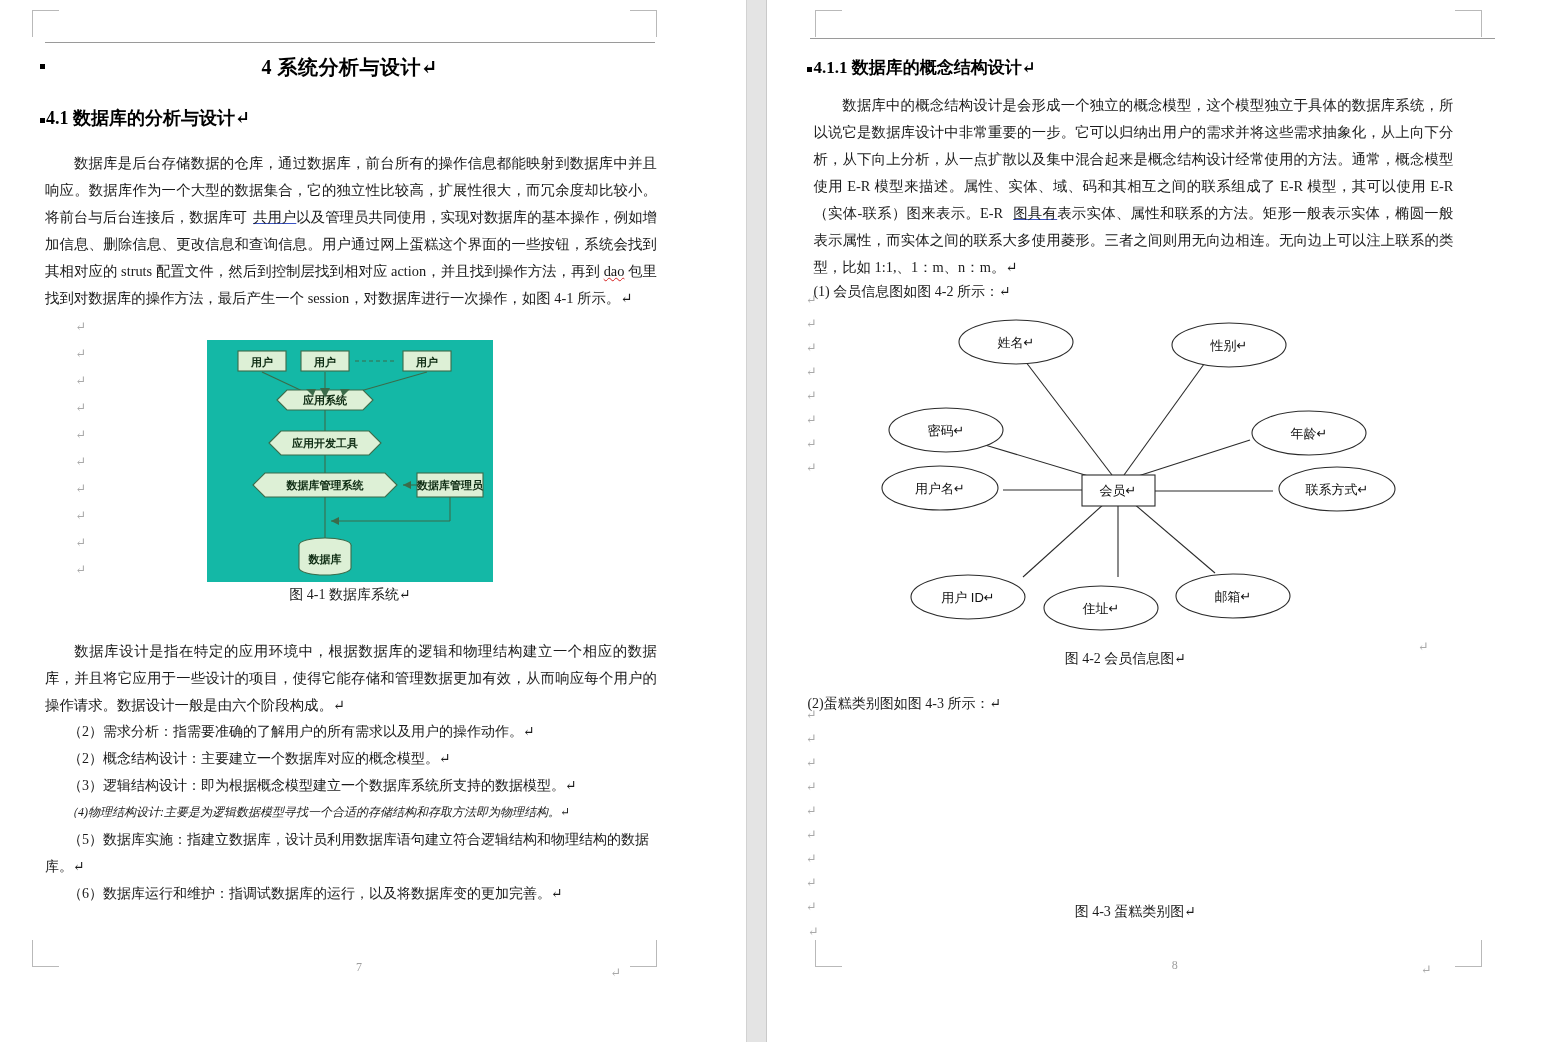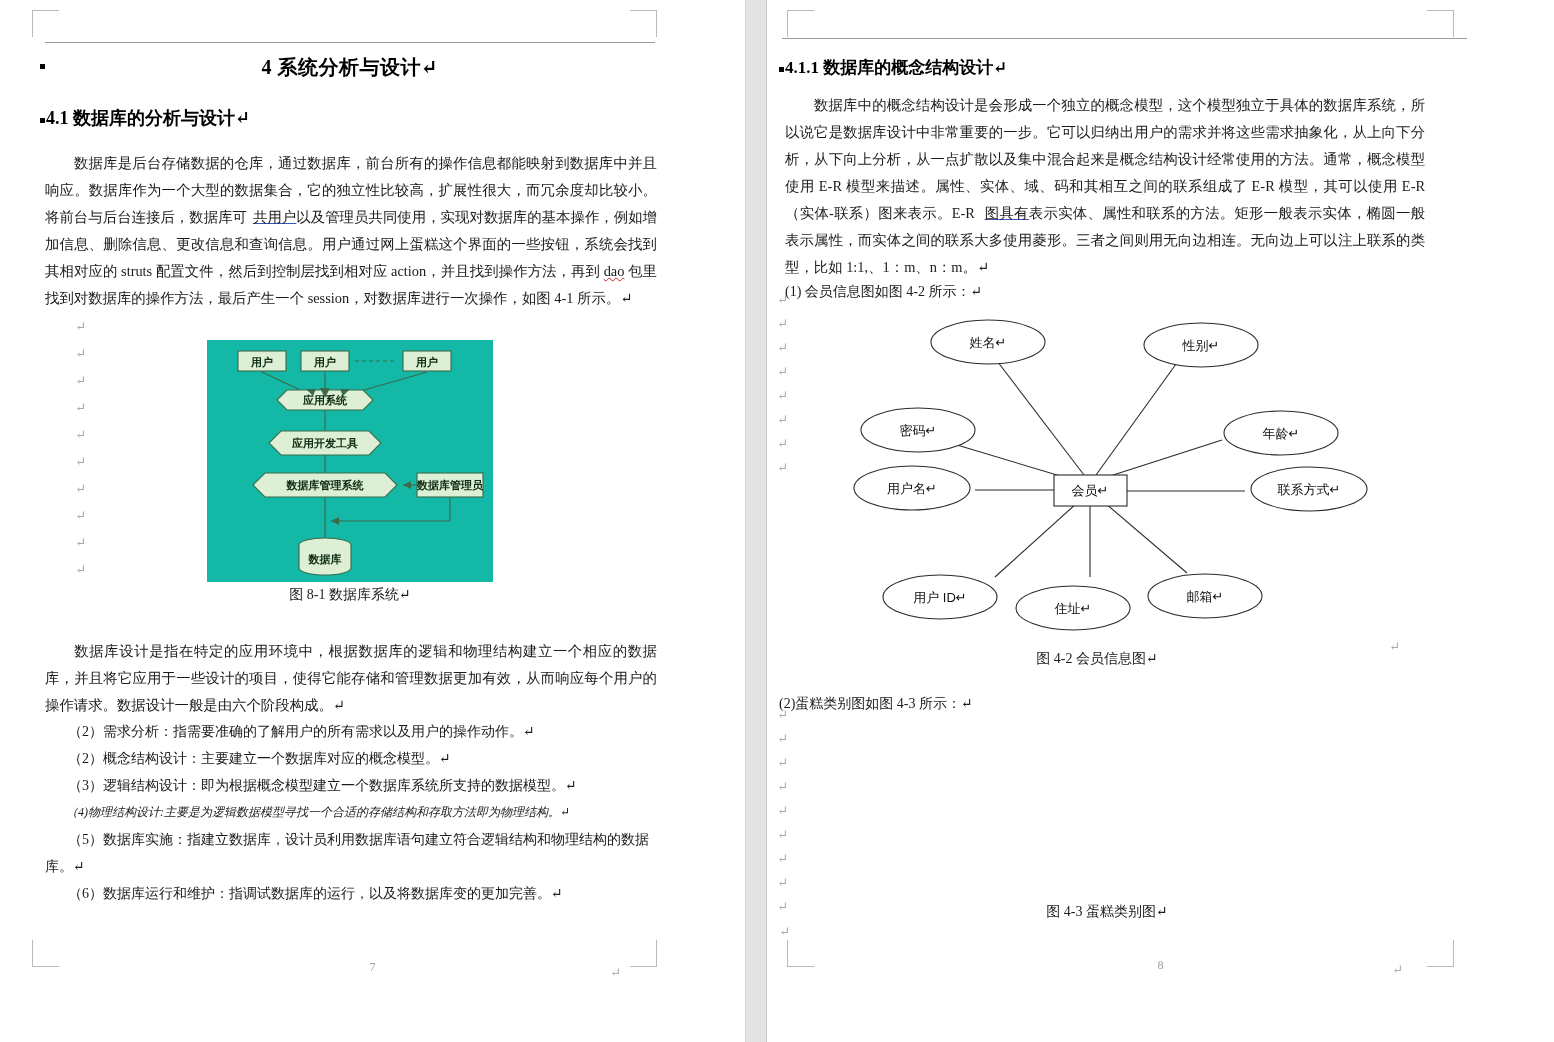--- a/index.html
+++ b/index.html
@@ -3,21 +3,21 @@
 <meta charset="utf-8">
 <style>
   html,body{margin:0;padding:0;}
   body{
     width:1554px;height:1042px;
     background:#ffffff;
     font-family:"Liberation Serif","DejaVu Serif",serif;
     overflow:hidden;
     position:relative;
   }
-  .spread{position:absolute;inset:0;display:flex;}
+  .spread{position:absolute;inset:0;display:flex;gap:28px;}
   .page{position:relative;background:#ffffff;height:1042px;}
   .page-left{width:746px;}
   .gutter{width:20px;background:#e4e4e4;border-left:1px solid #d2d2d2;border-right:1px solid #c9c9c9;height:1042px;}
   .page-right{width:788px;}
 
   
   .cmark{position:absolute;width:26px;height:26px;}
   .cmark.tl{border-left:1px solid #b9b9b9;border-top:1px solid #b9b9b9;}
   .cmark.tr{border-right:1px solid #b9b9b9;border-top:1px solid #b9b9b9;}
   .cmark.bl{border-left:1px solid #b9b9b9;border-bottom:1px solid #b9b9b9;}
@@ -164,21 +164,21 @@
           <text x="220" y="26">用户</text>
           <text x="118" y="64">应用系统</text>
           <text x="118" y="107">应用开发工具</text>
           <text x="118" y="149">数据库管理系统</text>
           <text x="243" y="149">数据库管理员</text>
           <text x="118" y="223">数据库</text>
         </g>
       </svg>
     </div>
 
-    <div class="cap" style="left:207px;top:586px;width:286px;">图 8-1 数据库系统↵</div>
+    <div class="cap" style="left:207px;top:586px;width:286px;">图 4-1 数据库系统↵</div>
 
     <div class="para" style="left:45px;top:638px;width:612px;">
       <span class="ind"></span><span>数据库设计是指在特定的应用环境中，根据数据库的逻辑和物理结构建立一个相应的数据库，并且将它应用于一些设计的项目，使得它能存储和管理数据更加有效，从而响应每个用户的操作请求。数据设计一般是由六个阶段构成。↵</span>
     </div>
 
     <div class="line" style="left:68px;top:718px;">（2）需求分析：指需要准确的了解用户的所有需求以及用户的操作动作。↵</div>
     <div class="line" style="left:68px;top:745px;">（2）概念结构设计：主要建立一个数据库对应的概念模型。↵</div>
     <div class="line" style="left:68px;top:772px;">（3）逻辑结构设计：即为根据概念模型建立一个数据库系统所支持的数据模型。↵</div>
     <div class="line" style="left:66px;top:799px;font-size:12px;font-style:italic;">（4)物理结构设计:主要是为逻辑数据模型寻找一个合适的存储结构和存取方法即为物理结构。↵</div>
     <div class="line" style="left:68px;top:826px;">（5）数据库实施：指建立数据库，设计员利用数据库语句建立符合逻辑结构和物理结构的数据</div>

